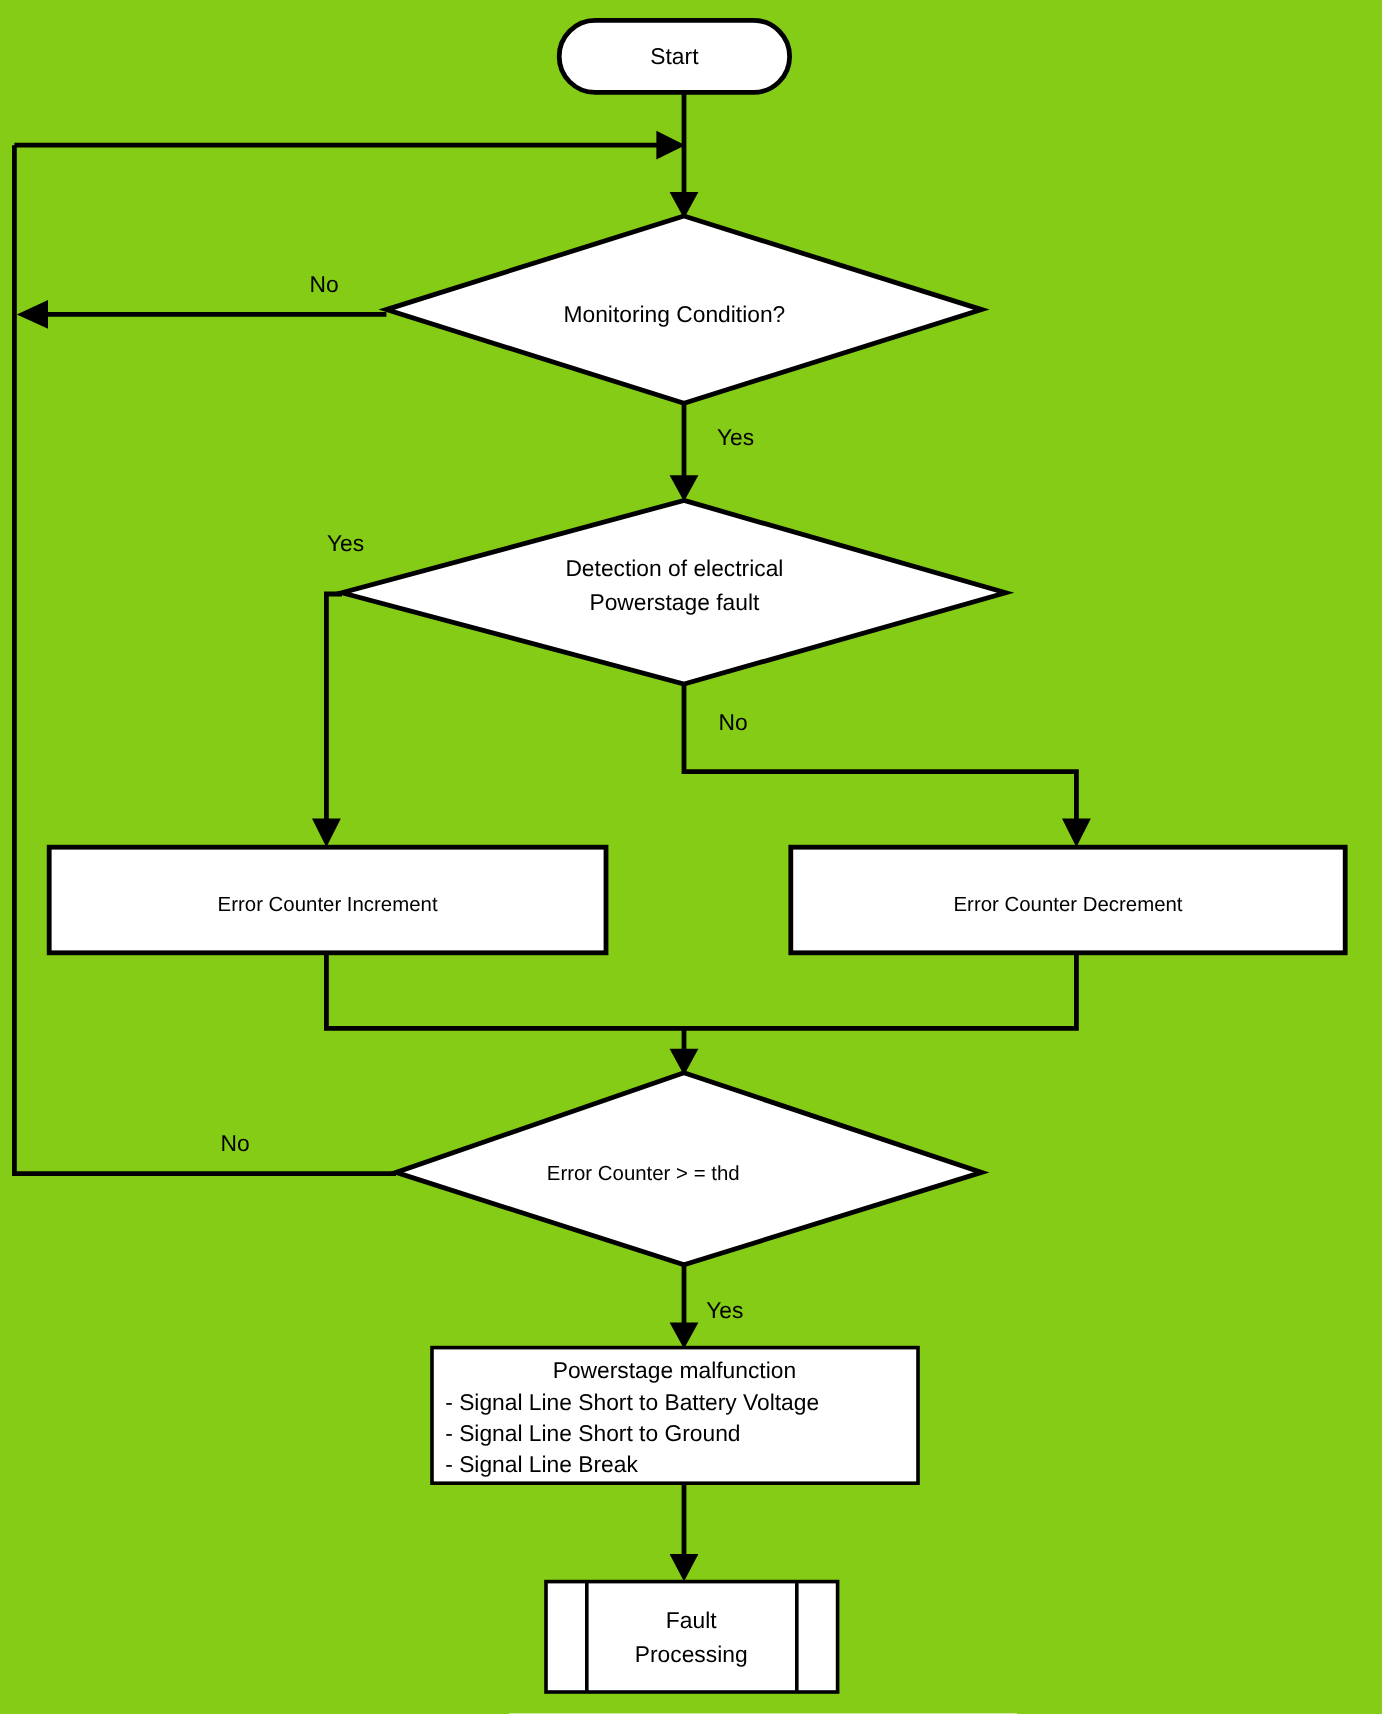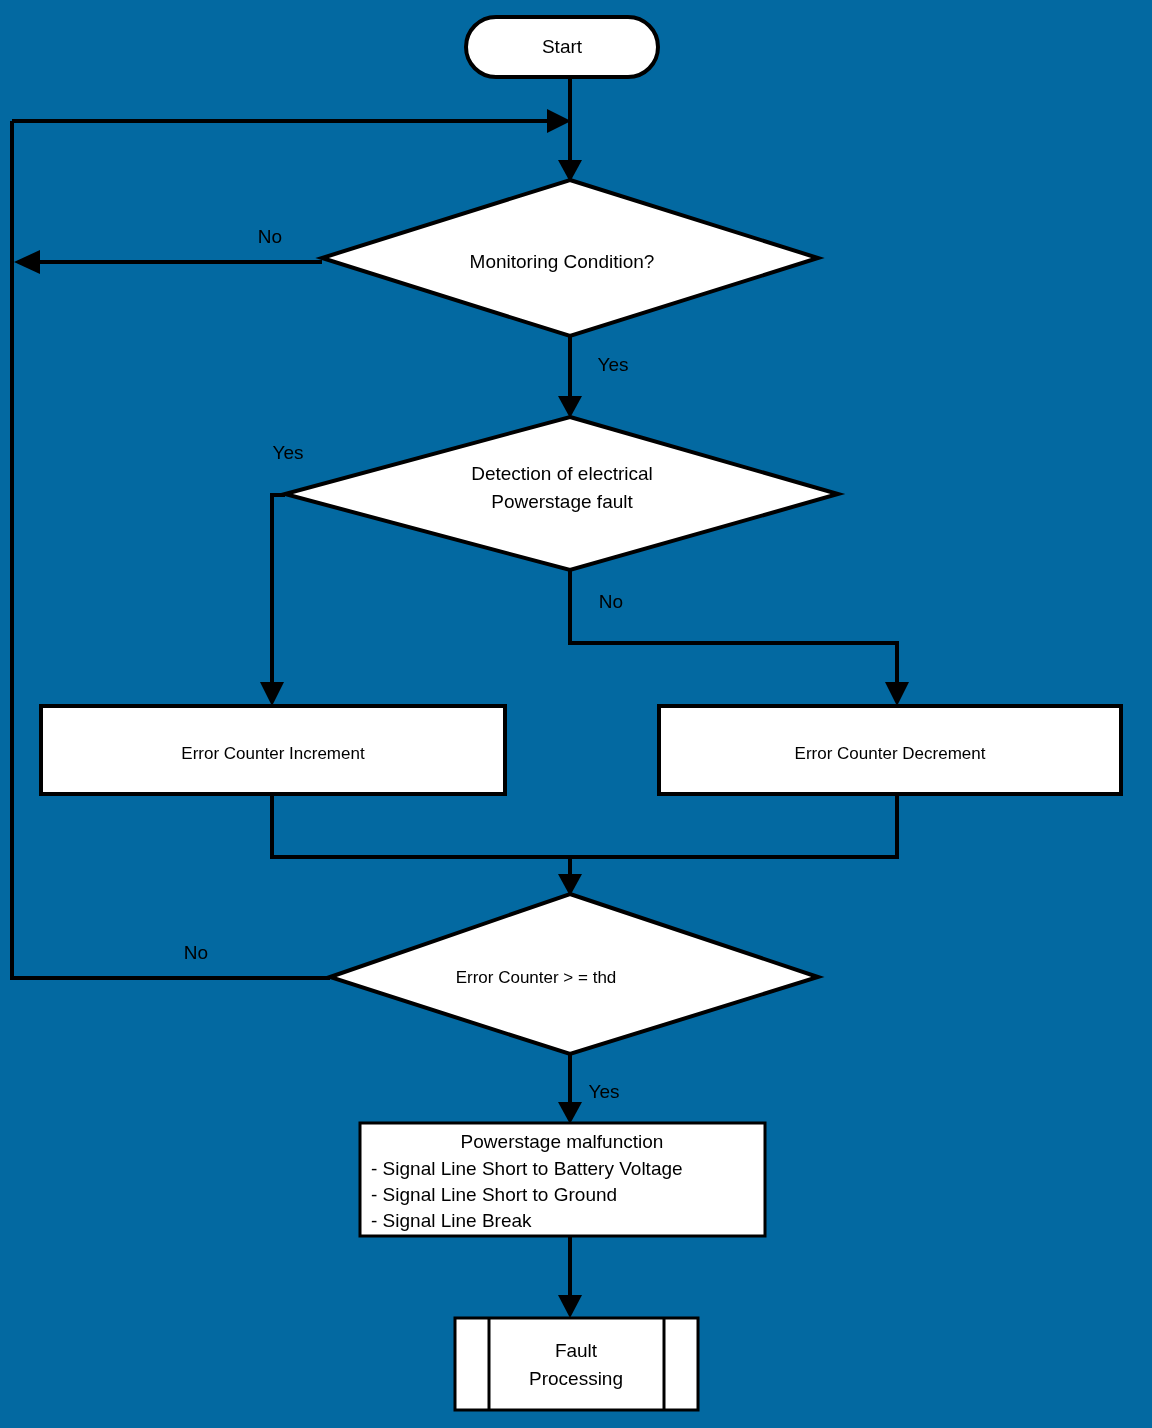--- a/index.html
+++ b/index.html
@@ -10,21 +10,21 @@
   body {
     width: 1152px;
     height: 1428px;
     font-family: "Liberation Sans", sans-serif;
     overflow: hidden;
   }
   #flowchart-root {
     position: relative;
     width: 1152px;
     height: 1428px;
-    background: #0369a1;
+    background: #84cc16;
   }
   svg.chart {
     display: block;
     width: 1152px;
     height: 1428px;
   }
   .shape {
     fill: #ffffff;
     stroke: #000000;
     stroke-width: 4;

